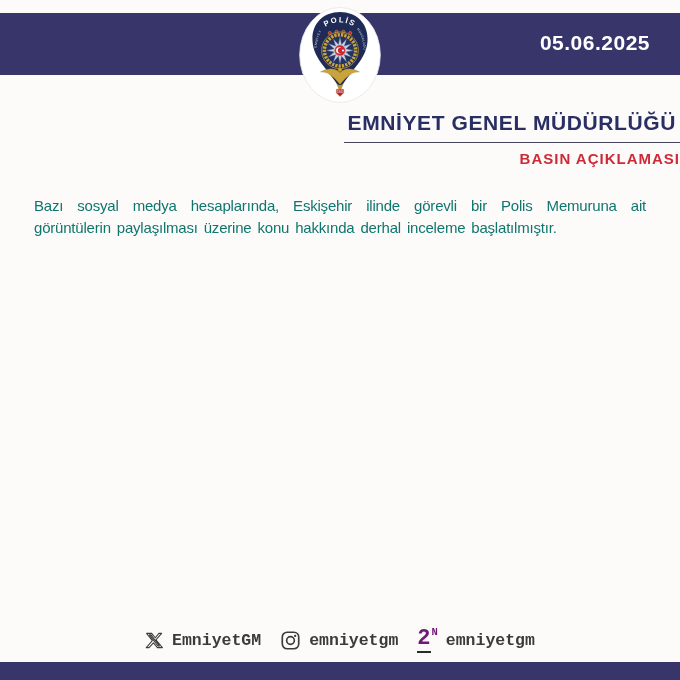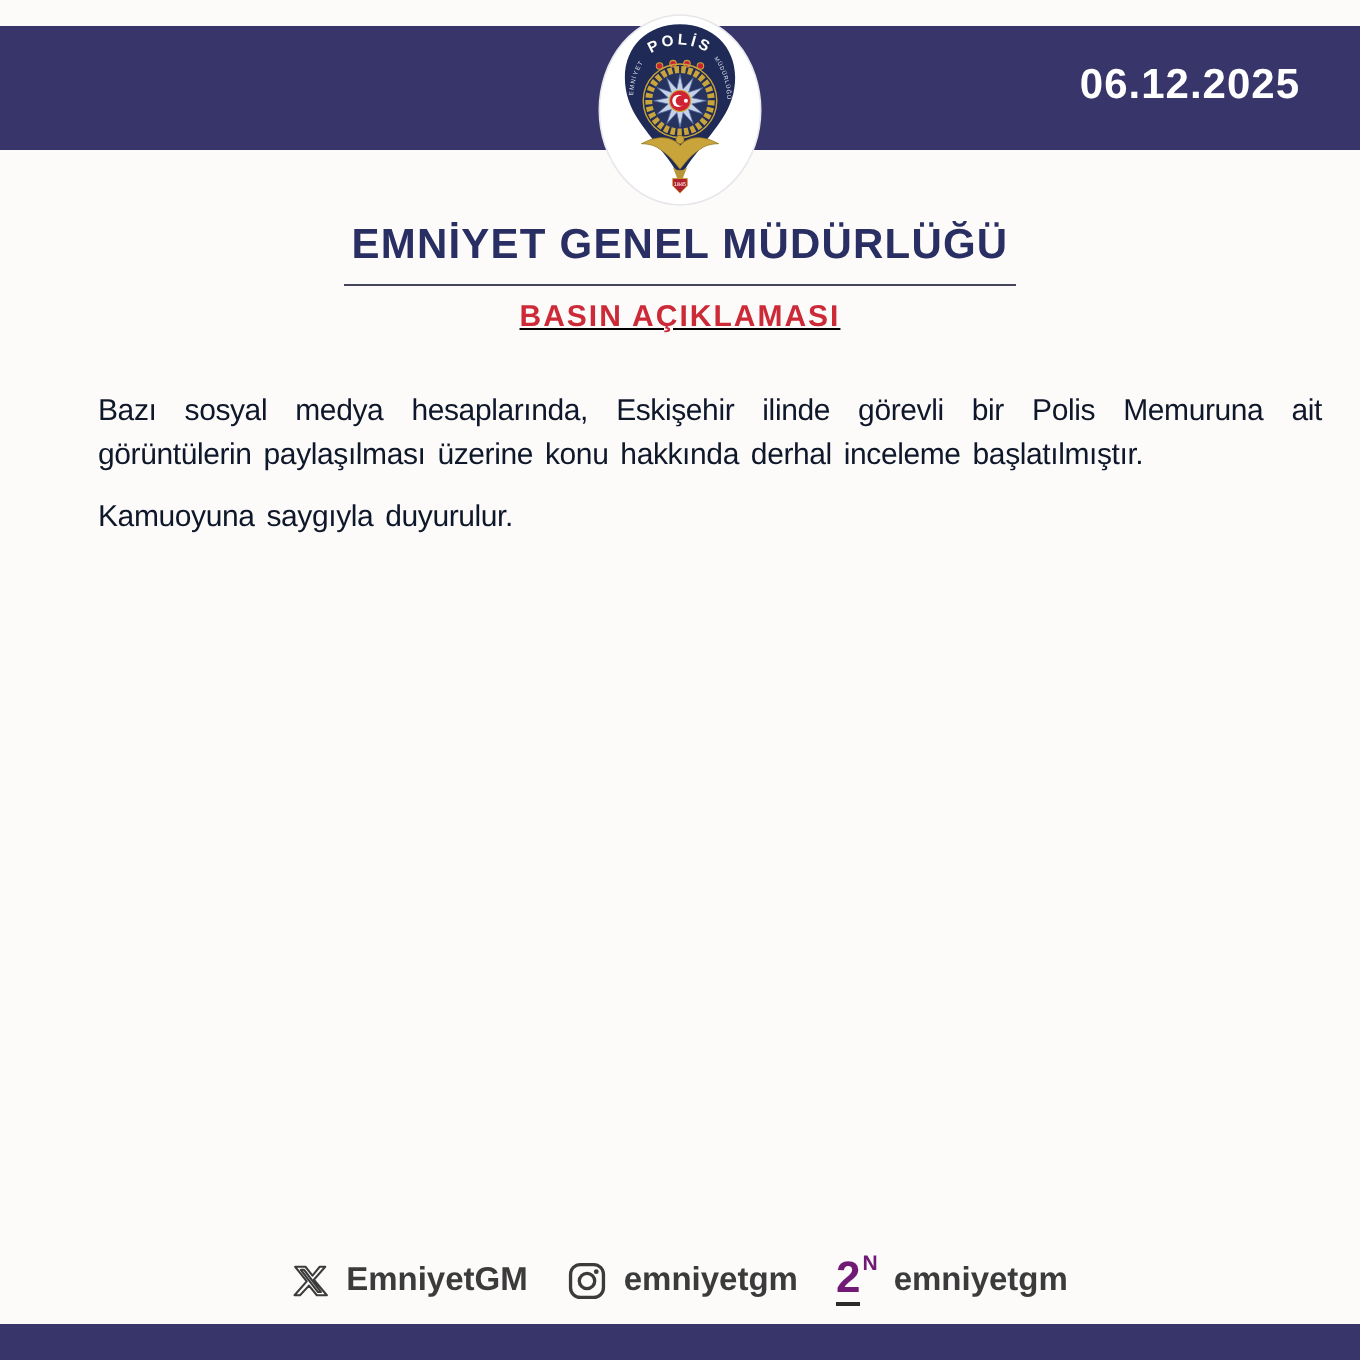--- a/index.html
+++ b/index.html
@@ -9,58 +9,58 @@
   }
   
   .band-top{position:absolute;top:13px;left:0;width:680px;height:62px;background:#37356a;}
   .band-bottom{position:absolute;bottom:0;left:0;width:680px;height:18px;background:#37356a;}
   .date{
     position:absolute;top:31px;right:30px;color:#ffffff;
     font-size:21px;font-weight:800;letter-spacing:.5px;
   }
   .logo-wrap{position:absolute;top:7px;left:299px;width:82px;height:96px;}
   
-  .title-wrap{position:absolute;top:111px;left:0;width:680px;text-align:center;text-decoration:underline;}
+  .title-wrap{position:absolute;top:111px;left:0;width:680px;text-align:right;}
   .title-main{
     display:inline-block;color:#2a2f63;font-size:21px;font-weight:800;
     letter-spacing:.6px;padding:0 4px 7px;border-bottom:1.5px solid #45455c;
     margin:0;
   }
   .title-sub{
     margin:7px 0 0;color:#cd2a38;font-size:15px;font-weight:800;letter-spacing:1px;
   }
   
   .content{
     position:absolute;top:195px;left:34px;width:612px;
-    color:#0f172a;font-size:15px;line-height:22px;letter-spacing:-.2px;word-spacing:2px;margin-left:15px;
+    color:#0f766e;font-size:15px;line-height:22px;letter-spacing:-.2px;word-spacing:2px;
   }
   .content p{margin:0 0 9px;text-align:justify;}
   .content p.no-justify{text-align:left;}
   
   .social-row{
     position:absolute;top:626px;left:0;width:680px;height:28px;
     display:flex;justify-content:center;align-items:center;gap:19px;
-    color:#3b3b3b;font-size:16.5px;font-weight:700;
+    color:#3b3b3b;font-size:16.5px;font-weight:700;font-family:Liberation Mono, monospace;
   }
   .social-item{display:flex;align-items:center;gap:8px;cursor:pointer;}
   .social-item svg{display:block;}
   .logo-2n{font-weight:800;color:#701a75;line-height:1;white-space:nowrap;}
   .logo-2n .two{
     display:inline-block;font-size:22px;border-bottom:2.5px solid #2b2b2b;padding-bottom:1px;
   }
   .logo-2n .sup{font-size:10.5px;vertical-align:top;position:relative;top:-1px;margin-left:1px;}
 </style>
 </head>
 <body>
 
 <div id="stage">
 
   <div class="band-top"></div>
 
-  <div class="date">06.12.2025</div>
+  <div class="date">05.06.2025</div>
 
   <div class="logo-wrap">
     <svg width="82" height="96" viewBox="0 0 80 94">
       <defs>
         <path id="arcTop" d="M22 22 Q40 8 58 22"></path>
         <path id="arcLeft" d="M17.5 49 Q14.5 29 28 16.5"></path>
         <path id="arcRight" d="M52 16.5 Q65.5 29 62.5 49"></path>
         <path id="arcBottom" d="M29 62.5 Q40 68.5 51 62.5"></path>
       </defs>
 
@@ -108,21 +108,20 @@
     </svg>
   </div>
 
   <div class="title-wrap">
     <h1 class="title-main">EMNİYET GENEL MÜDÜRLÜĞÜ</h1>
     <h2 class="title-sub">BASIN AÇIKLAMASI</h2>
   </div>
 
   <div class="content">
     <p>Bazı sosyal medya hesaplarında, Eskişehir ilinde görevli bir Polis Memuruna ait görüntülerin paylaşılması üzerine konu hakkında derhal inceleme başlatılmıştır.</p>
-    <p class="no-justify">Kamuoyuna saygıyla duyurulur.</p>
   </div>
 
   <div class="social-row">
 
     <div class="social-item">
       <span>
         <svg width="19" height="19" viewBox="0 0 24 24">
           <path d="M17.53 3H21l-7.19 8.21L22 21h-6.32l-4.95-6.05L5.06 21H1.6l7.69-8.78L2 3h6.47l4.47 5.58L17.53 3Zm-1.1 16h1.9L7.62 4.9H5.58L16.43 19Z" fill="none" stroke="#3b3b3b" stroke-width="1.3" stroke-linejoin="round"></path>
         </svg>
       </span>

